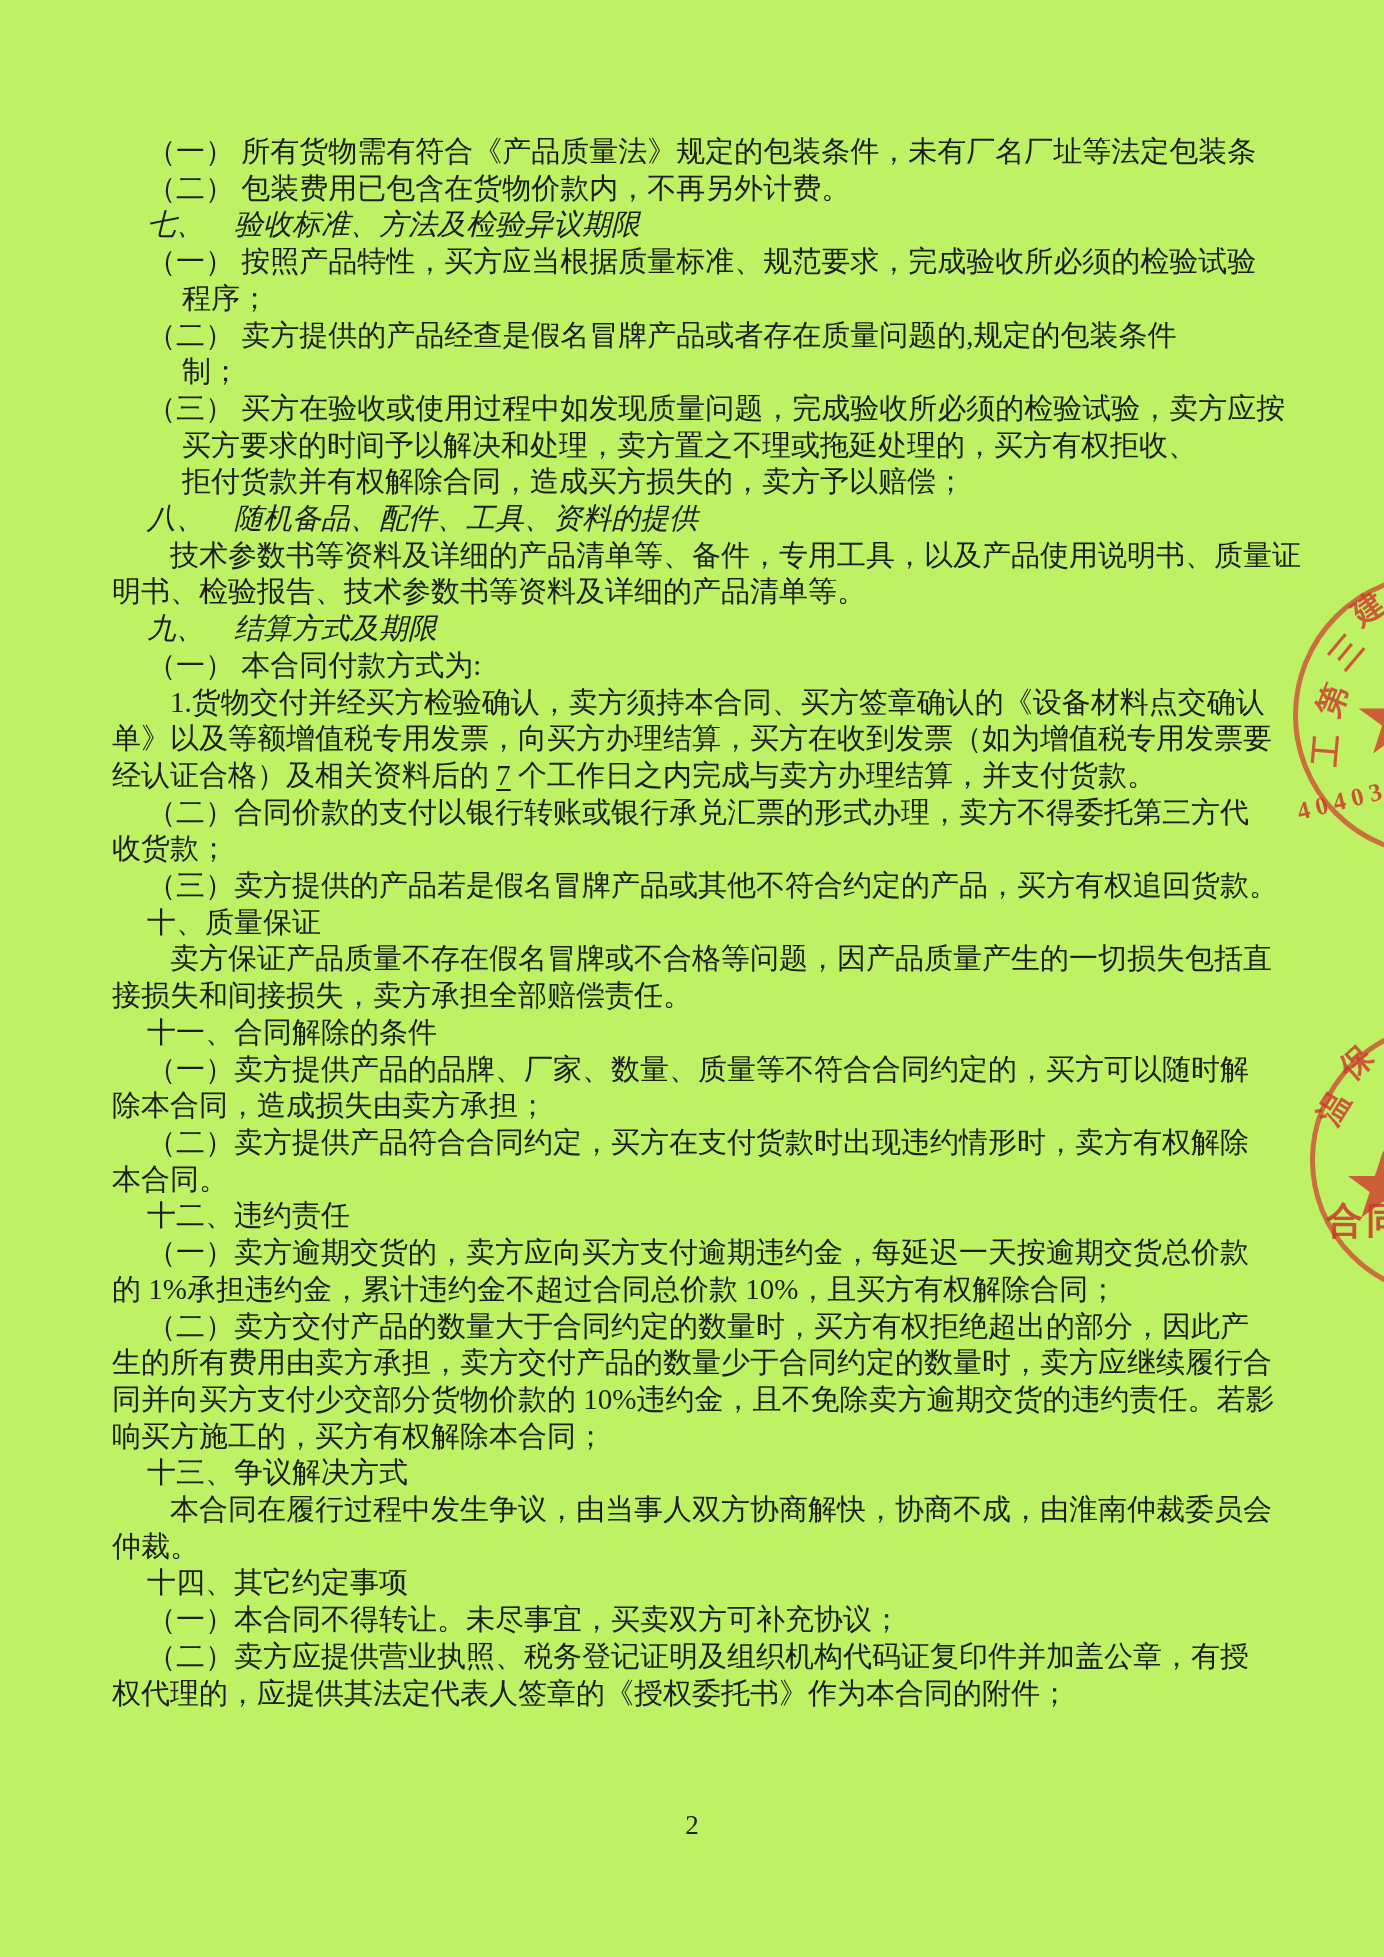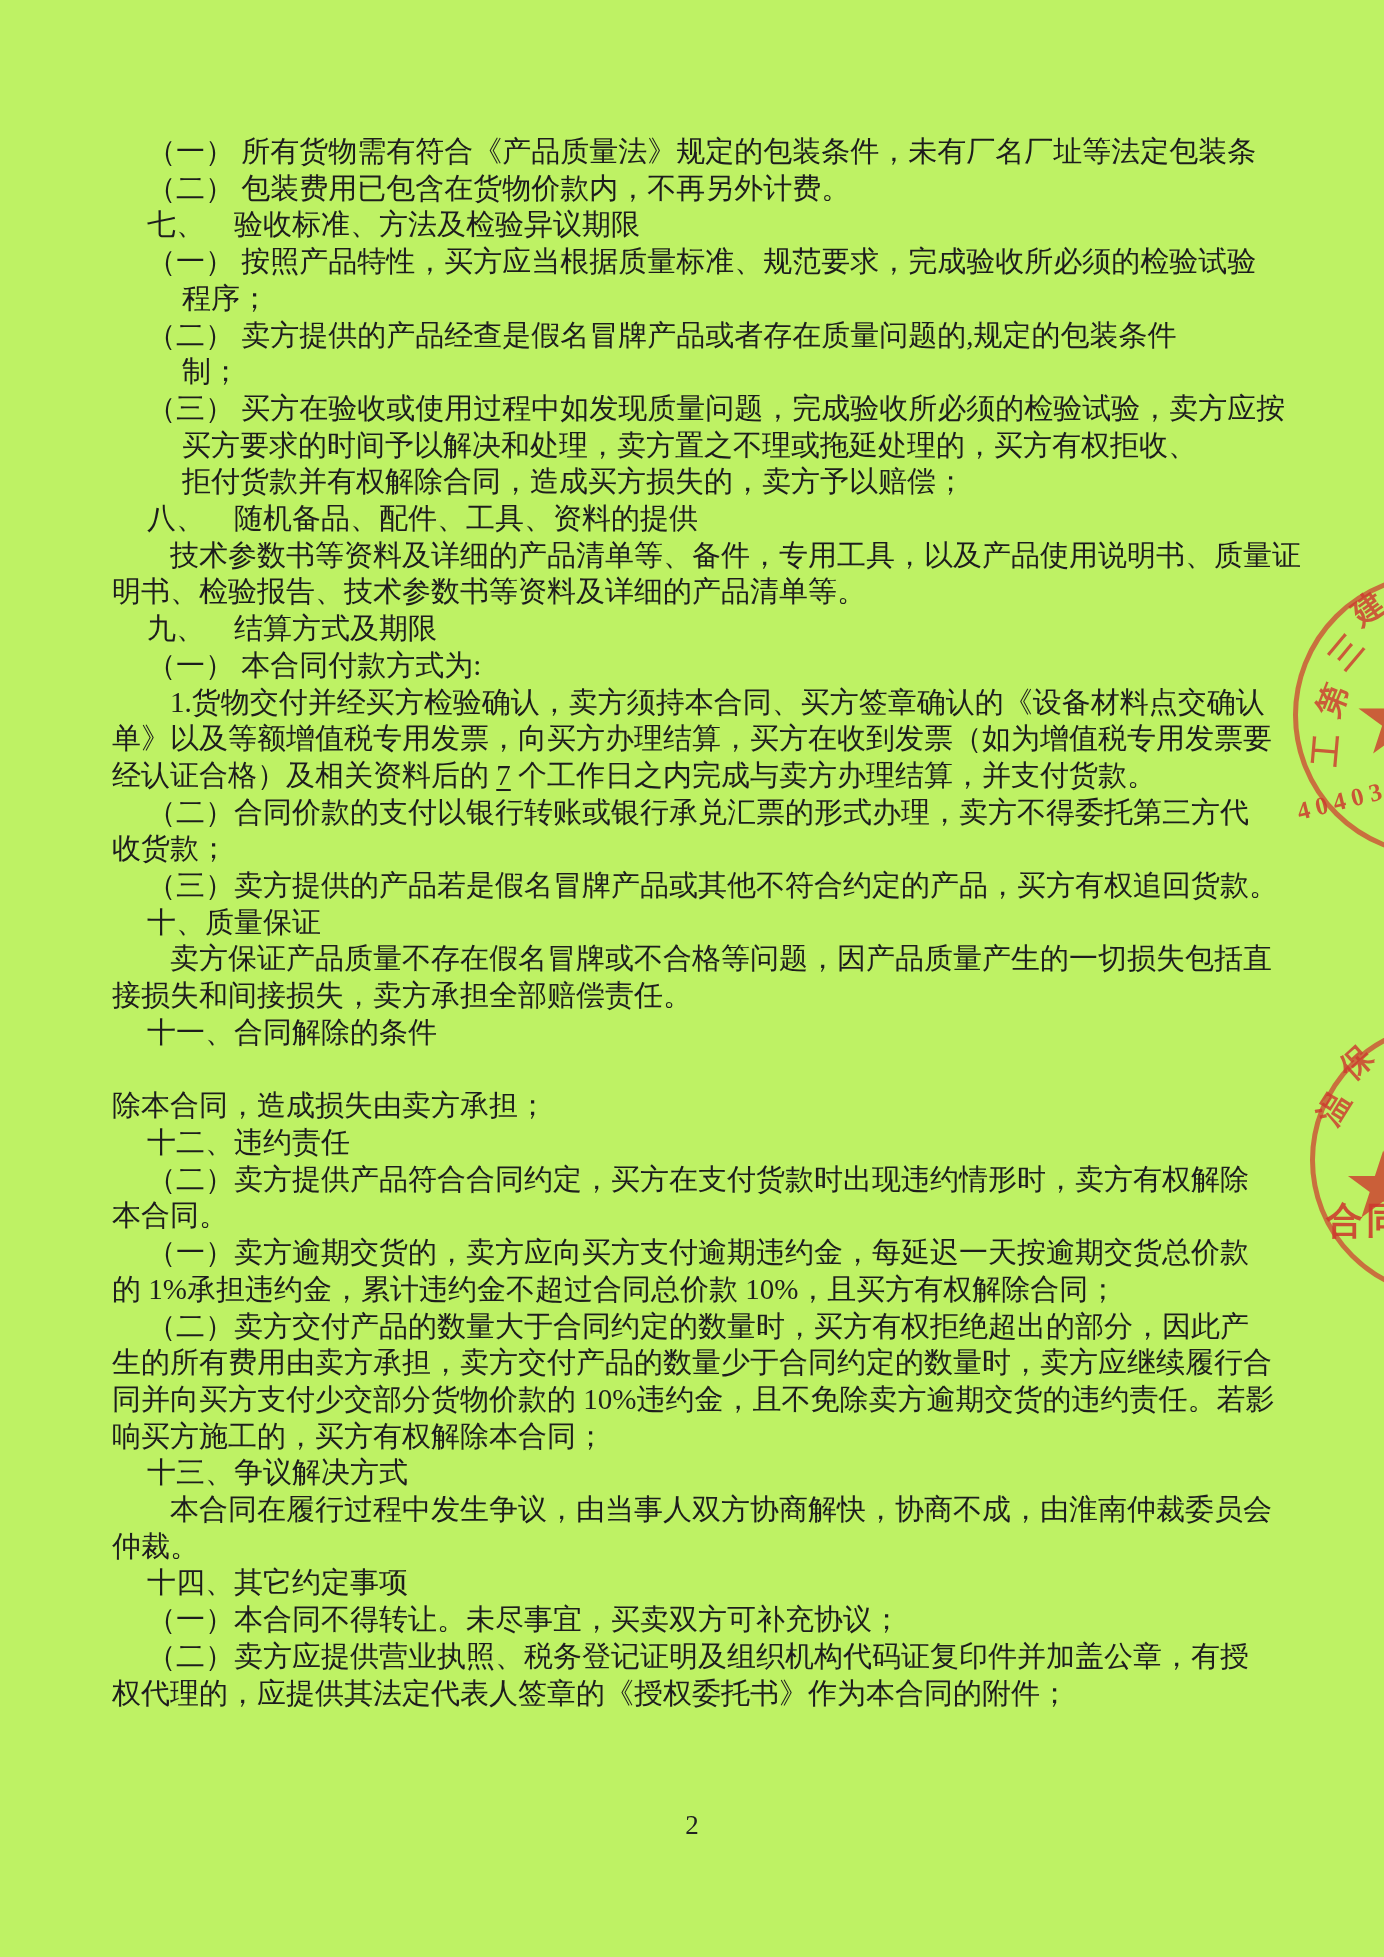--- a/index.html
+++ b/index.html
@@ -15,21 +15,21 @@
   .content{
     position:absolute;
     left:112px;top:133px;
     width:1240px;
     font-size:29px;
     line-height:36.7px;
     text-align:left;
   }
   .content p{margin:0;padding:0;}
   p.item{text-indent:35px;}
-  p.section{text-indent:35px;}
+  p.section{text-indent:35px;font-style:italic;}
   p.body{text-indent:58px;}
   p.item-hang{padding-left:70px;text-indent:-35px;}
   .u{text-decoration:underline;text-underline-offset:4px;}
   .pagenum{
     position:absolute;left:0;top:1810px;width:100%;
     text-align:center;font-size:27px;color:#222;
   }
   
   .seal-ring{position:absolute;border:5px solid rgba(205,57,46,.70);border-radius:50%;}
   .s1-ring{left:1293px;top:573px;width:274px;height:274px;}
@@ -71,23 +71,23 @@
       <p class="section"><span>八、　随机备品、配件、工具、资料的提供</span></p>
       <p class="body"><span>技术参数书等资料及详细的产品清单等、备件，专用工具，以及产品使用说明书、质量证</span><br><span>明书、检验报告、技术参数书等资料及详细的产品清单等。</span></p>
       <p class="section"><span>九、　结算方式及期限</span></p>
       <p class="item"><span>（一） 本合同付款方式为:</span></p>
       <p class="body"><span>1.货物交付并经买方检验确认，卖方须持本合同、买方签章确认的《设备材料点交确认</span><br><span>单》以及等额增值税专用发票，向买方办理结算，买方在收到发票（如为增值税专用发票要</span><br><span>经认证合格）及相关资料后的 </span><span class="u">7</span><span> 个工作日之内完成与卖方办理结算，并支付货款。</span></p>
       <p class="item"><span>（二）合同价款的支付以银行转账或银行承兑汇票的形式办理，卖方不得委托第三方代</span><br><span>收货款；</span></p>
       <p class="item"><span>（三）卖方提供的产品若是假名冒牌产品或其他不符合约定的产品，买方有权追回货款。</span></p>
       <p class="item"><span>十、质量保证</span></p>
       <p class="body"><span>卖方保证产品质量不存在假名冒牌或不合格等问题，因产品质量产生的一切损失包括直</span><br><span>接损失和间接损失，卖方承担全部赔偿责任。</span></p>
       <p class="item"><span>十一、合同解除的条件</span></p>
-      <p class="item"><br><span>除本合同，造成损失由卖方承担；</span></p>
+      <p class="item"><span>（一）卖方提供产品的品牌、厂家、数量、质量等不符合合同约定的，买方可以随时解</span><br><span>除本合同，造成损失由卖方承担；</span></p>
+      <p class="item"><span>（二）卖方提供产品符合合同约定，买方在支付货款时出现违约情形时，卖方有权解除</span><br><span>本合同。</span></p>
       <p class="item"><span>十二、违约责任</span></p>
-      <p class="item"><span>（二）卖方提供产品符合合同约定，买方在支付货款时出现违约情形时，卖方有权解除</span><br><span>本合同。</span></p>
       <p class="item"><span>（一）卖方逾期交货的，卖方应向买方支付逾期违约金，每延迟一天按逾期交货总价款</span><br><span>的 1%承担违约金，累计违约金不超过合同总价款 10%，且买方有权解除合同；</span></p>
       <p class="item"><span>（二）卖方交付产品的数量大于合同约定的数量时，买方有权拒绝超出的部分，因此产</span><br><span>生的所有费用由卖方承担，卖方交付产品的数量少于合同约定的数量时，卖方应继续履行合</span><br><span>同并向买方支付少交部分货物价款的 10%违约金，且不免除卖方逾期交货的违约责任。若影</span><br><span>响买方施工的，买方有权解除本合同；</span></p>
       <p class="item"><span>十三、争议解决方式</span></p>
       <p class="body"><span>本合同在履行过程中发生争议，由当事人双方协商解快，协商不成，由淮南仲裁委员会</span><br><span>仲裁。</span></p>
       <p class="item"><span>十四、其它约定事项</span></p>
       <p class="item"><span>（一）本合同不得转让。未尽事宜，买卖双方可补充协议；</span></p>
       <p class="item"><span>（二）卖方应提供营业执照、税务登记证明及组织机构代码证复印件并加盖公章，有授</span><br><span>权代理的，应提供其法定代表人签章的《授权委托书》作为本合同的附件；</span></p>
     </div>
 
   <div>

